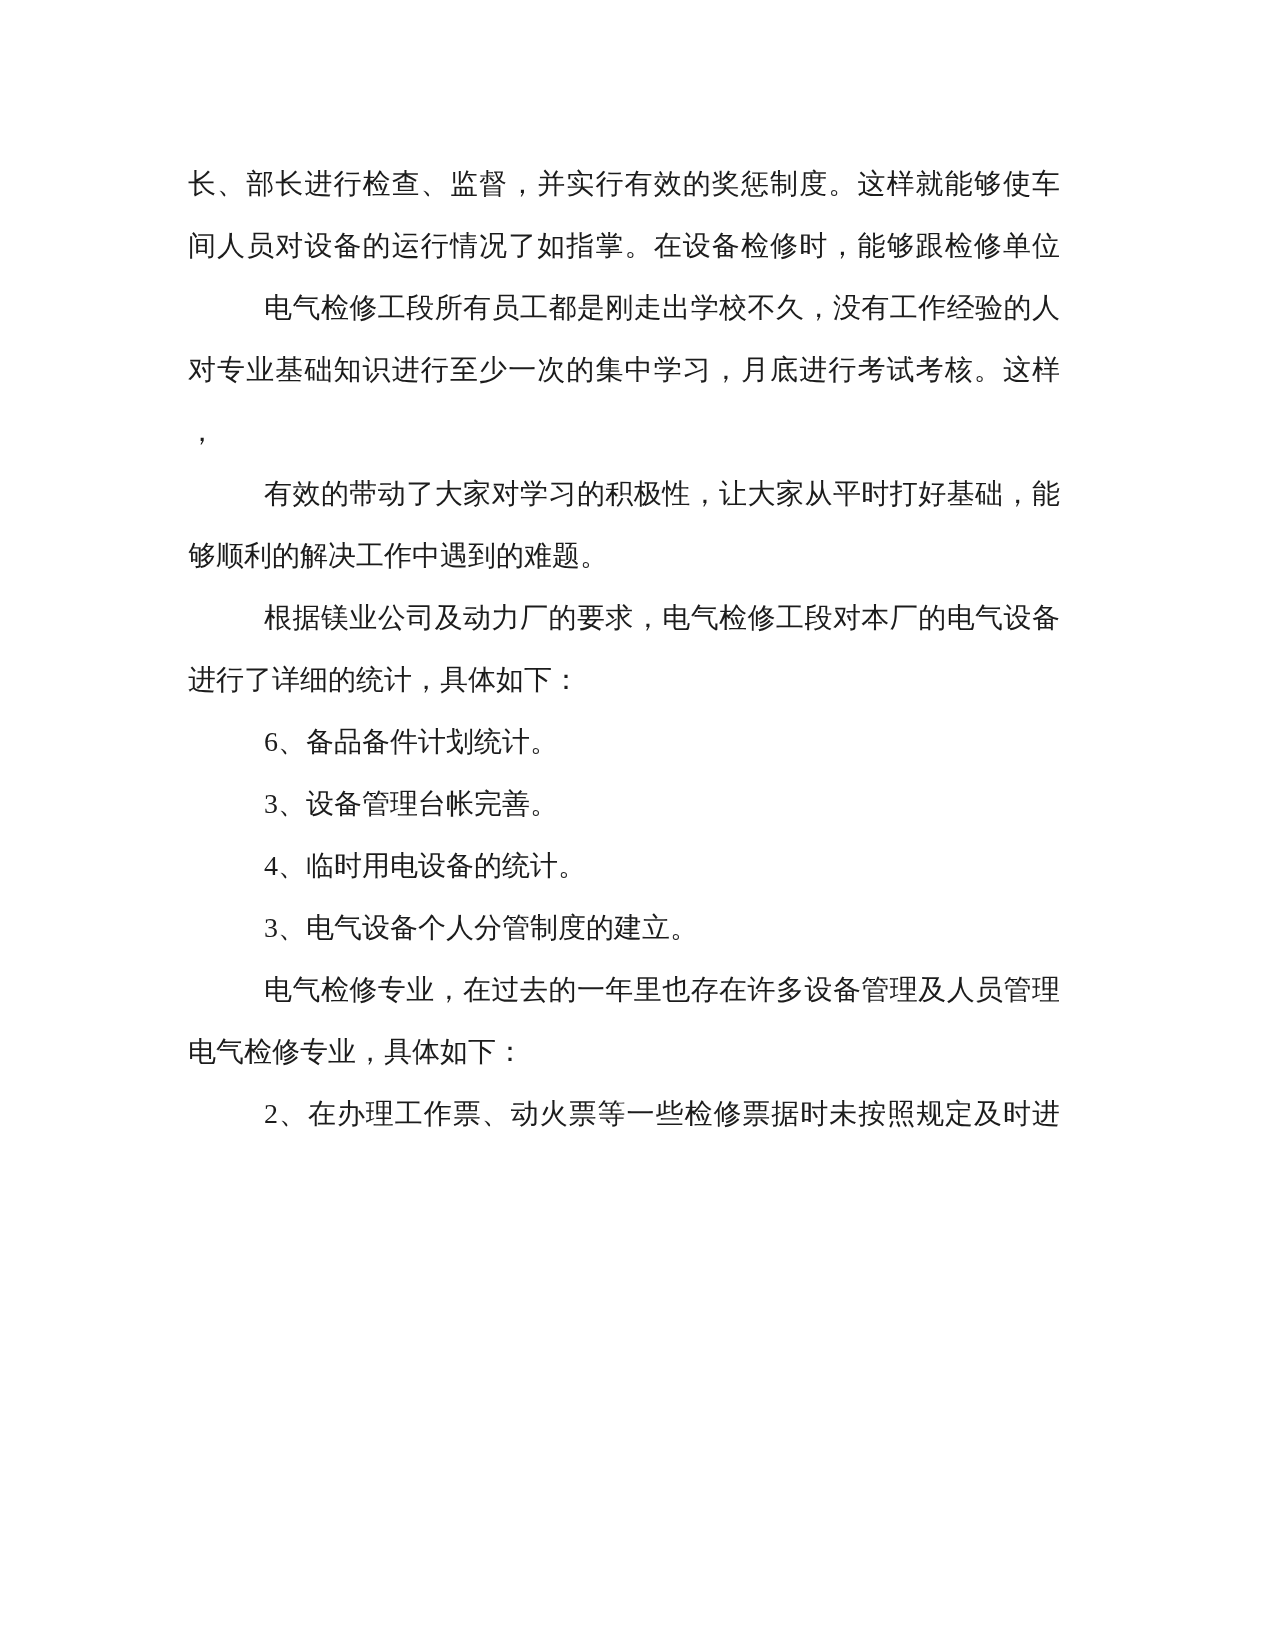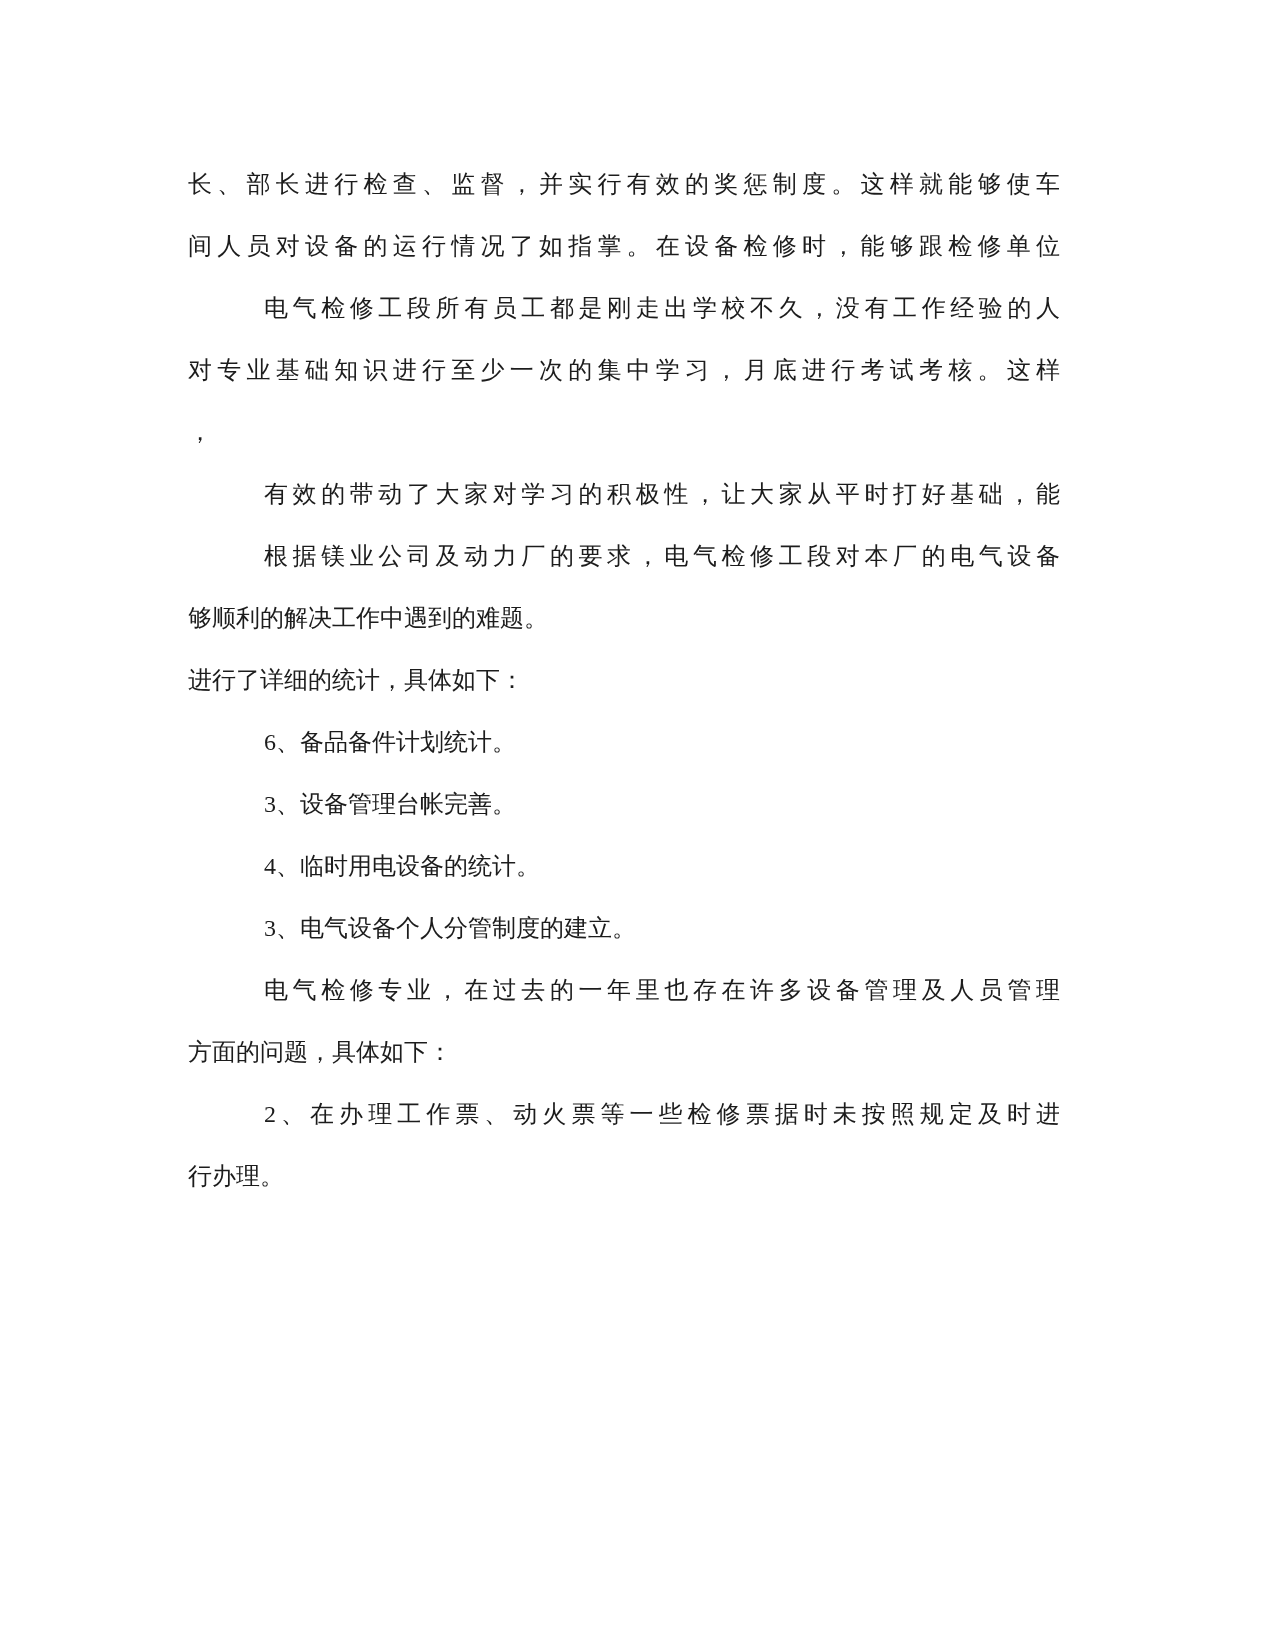--- a/index.html
+++ b/index.html
@@ -23,21 +23,21 @@
     position: absolute;
     left: 188px;
     top: 153px;
     width: 872px;
   }
   .line {
     margin: 0;
     padding: 0;
     height: 62px;
     line-height: 62px;
-    font-size: 24px;
+    font-size: 28px;
     color: #1c1c1c;
     white-space: nowrap;
     font-weight: 400;
     text-align: left;
   }
   .line.justify {
     text-align: justify;
     text-align-last: justify;
   }
   .line.indent {
@@ -48,25 +48,24 @@
 <body>
 
 <div class="page">
   <div class="text-block">
     <p class="line justify">长、部长进行检查、监督，并实行有效的奖惩制度。这样就能够使车</p>
     <p class="line justify">间人员对设备的运行情况了如指掌。在设备检修时，能够跟检修单位</p>
     <p class="line indent justify">电气检修工段所有员工都是刚走出学校不久，没有工作经验的人</p>
     <p class="line justify">对专业基础知识进行至少一次的集中学习，月底进行考试考核。这样</p>
     <p class="line">，</p>
     <p class="line indent justify">有效的带动了大家对学习的积极性，让大家从平时打好基础，能</p>
+    <p class="line">够顺利的解决工作中遇到的难题。</p>
     <p class="line indent justify">根据镁业公司及动力厂的要求，电气检修工段对本厂的电气设备</p>
-    <p class="line">够顺利的解决工作中遇到的难题。</p>
     <p class="line">进行了详细的统计，具体如下：</p>
     <p class="line indent">6、备品备件计划统计。</p>
     <p class="line indent">3、设备管理台帐完善。</p>
     <p class="line indent">4、临时用电设备的统计。</p>
     <p class="line indent">3、电气设备个人分管制度的建立。</p>
     <p class="line indent justify">电气检修专业，在过去的一年里也存在许多设备管理及人员管理</p>
-    <p class="line">方面的问题，具体如下：</p>
+    <p class="line">电气检修专业，具体如下：</p>
     <p class="line indent justify">2、在办理工作票、动火票等一些检修票据时未按照规定及时进</p>
-    <p class="line">行办理。</p>
   </div>
 </div>
 
 </body></html>

